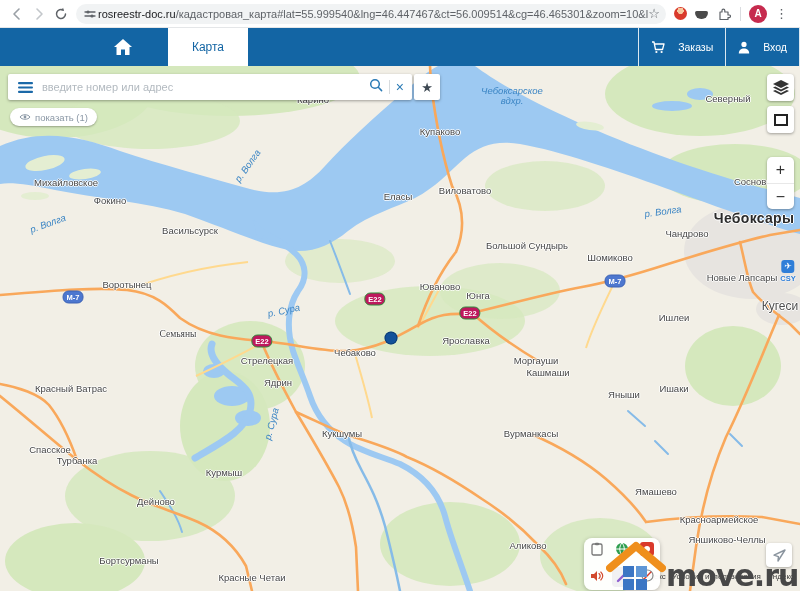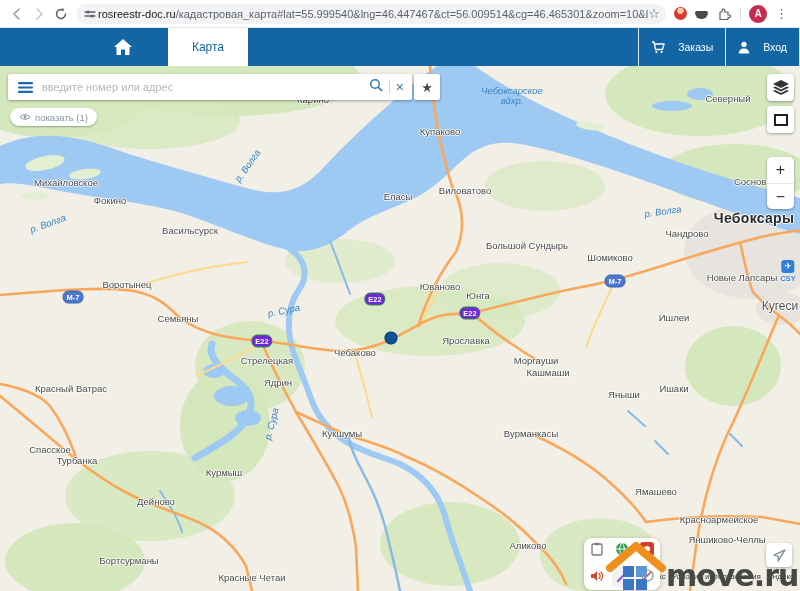--- a/index.html
+++ b/index.html
@@ -41,21 +41,21 @@
   .town-label { position:absolute; transform:translate(-50%,-50%); font-size:9.5px; color:#474747;
     white-space:nowrap; z-index:5;
     text-shadow:1px 0 0 rgba(255,255,255,.95),-1px 0 0 rgba(255,255,255,.95),0 1px 0 rgba(255,255,255,.95),0 -1px 0 rgba(255,255,255,.95); }
   .town-label.city { font-size:14px; font-weight:bold; color:#2b2b2b; letter-spacing:.3px; }
   .town-label.lg { font-size:12px; color:#4f4f4f; }
   .water-label { position:absolute; transform:translate(-50%,-50%); font-size:9.5px; font-style:italic;
     color:#3b85c4; white-space:pre-line; text-align:center; line-height:1.1; z-index:4; }
   .badge { position:absolute; transform:translate(-50%,-50%); font-size:7.5px; font-weight:bold; color:#fff;
     padding:1px 3px; border-radius:6px; z-index:6; line-height:1.2; }
   .badge.federal { background:#4d77cf; border:1px solid #3c62b4; }
-  .badge.euro { background:#6d28d9; border:1px solid #2f8a3c; }
+  .badge.euro { background:#be185d; border:1px solid #2f8a3c; }
   .marker { position:absolute; width:13px; height:13px; border-radius:50%; background:#12519a;
     box-shadow:0 0 0 1px #0e3d73 inset; transform:translate(-50%,-50%); z-index:8; }
   .airport { position:absolute; transform:translate(-50%,0); text-align:center; z-index:6; }
   .airport .tile { width:13px; height:13px; margin:0 auto; background:#2f7ed8; border-radius:3px; color:#fff;
     font-size:9px; line-height:13px; }
   .airport .code { font-size:7.5px; font-weight:bold; color:#2f7ed8; margin-top:1px;
     text-shadow:0 0 2px #fff,0 0 2px #fff; }
 
   
   .search-bar { position:absolute; left:8px; top:8px; width:404px; height:26px; background:#fff; border-radius:2px;
@@ -273,21 +273,21 @@
         <span class="town-label" style="left: 190px; top: 164px;">Васильсурск</span>
         <span class="town-label city" style="left: 754px; top: 152px;">Чебоксары</span>
         <span class="town-label" style="left: 687px; top: 167px;">Чандрово</span>
         <span class="town-label" style="left: 527px; top: 179px;">Большой Сундырь</span>
         <span class="town-label" style="left: 610px; top: 191px;">Шомиково</span>
         <span class="town-label" style="left: 742px; top: 211px;">Новые Лапсары</span>
         <span class="town-label lg" style="left: 780px; top: 240px;">Кугеси</span>
         <span class="town-label" style="left: 127px; top: 218px;">Воротынец</span>
         <span class="town-label" style="left: 440px; top: 220px;">Юваново</span>
         <span class="town-label" style="left: 478px; top: 229px;">Юнга</span>
-        <span class="town-label" style="left: 178px; top: 252px;">Семьяны</span>
+        <span class="town-label" style="left: 178px; top: 268px; font-family: Liberation Serif, serif;">Семьяны</span>
         <span class="town-label" style="left: 666px; top: 251px; padding-left: 16px;">Ишлеи</span>
         <span class="town-label" style="left: 466px; top: 274px;">Ярославка</span>
         <span class="town-label" style="left: 355px; top: 286px;">Чебаково</span>
         <span class="town-label" style="left: 267px; top: 294px;">Стрелецкая</span>
         <span class="town-label" style="left: 536px; top: 294px;">Моргауши</span>
         <span class="town-label" style="left: 548px; top: 306px;">Кашмаши</span>
         <span class="town-label" style="left: 278px; top: 316px;">Ядрин</span>
         <span class="town-label" style="left: 71px; top: 322px;">Красный Ватрас</span>
         <span class="town-label" style="left: 674px; top: 322px;">Ишаки</span>
         <span class="town-label" style="left: 624px; top: 328px;">Яныши</span>

